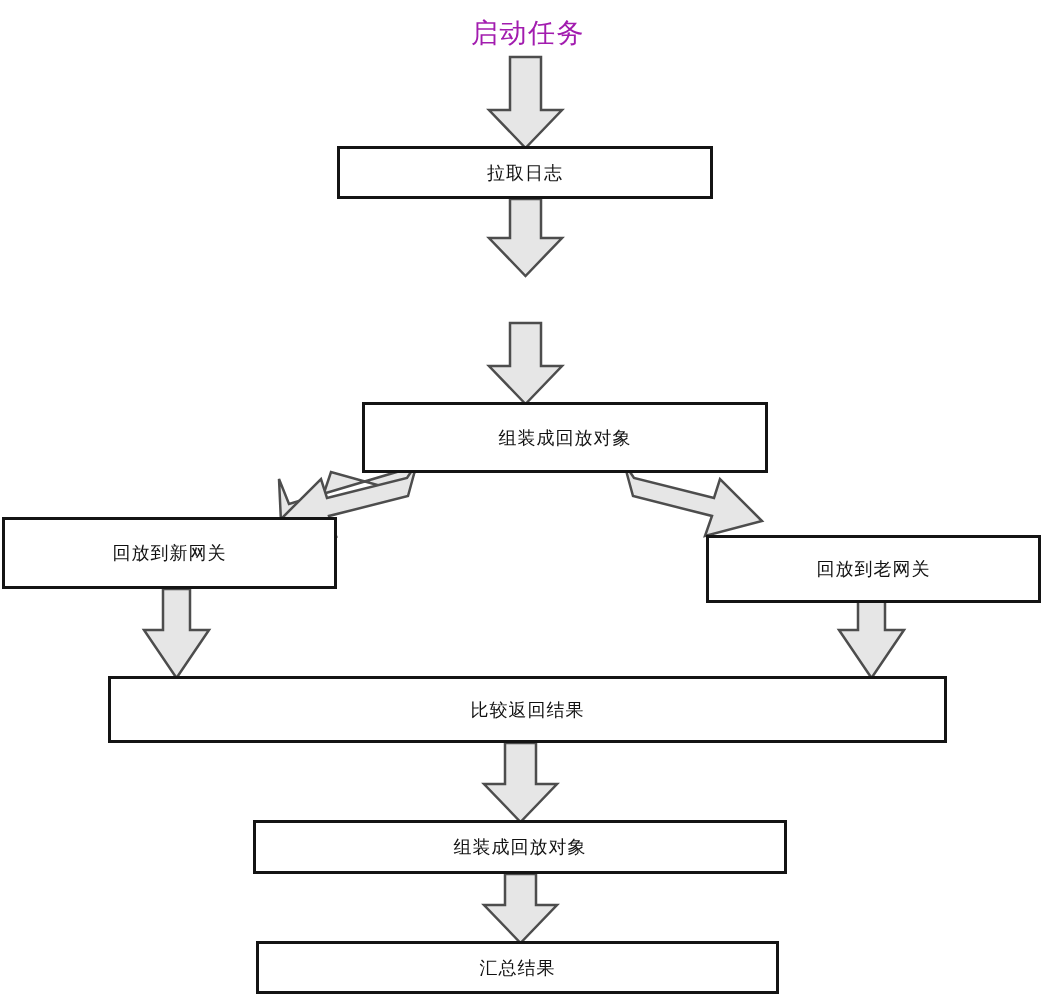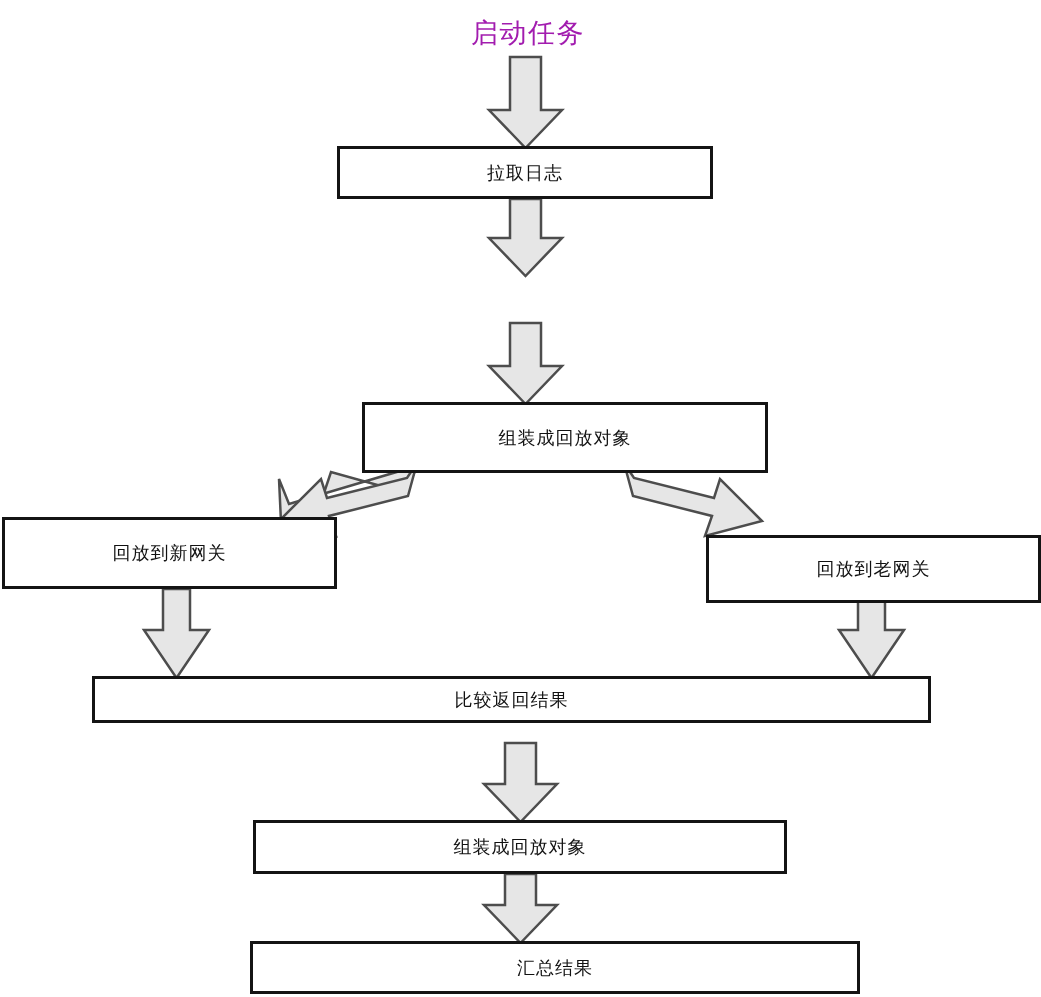--- a/index.html
+++ b/index.html
@@ -93,25 +93,25 @@
   </div>
 
   <div class="node-box" style="left:2px; top:517px; width:335px; height:72px;text-align:right;">
     <span class="node-label">回放到新网关</span>
   </div>
 
   <div class="node-box" style="left:706px; top:535px; width:335px; height:68px;">
     <span class="node-label">回放到老网关</span>
   </div>
 
-  <div class="node-box" style="left:92px; top:676px; width:839px; height:47px;">
+  <div class="node-box" style="left:108px; top:676px; width:839px; height:67px;">
     <span class="node-label">比较返回结果</span>
   </div>
 
   <div class="node-box" style="left:253px; top:820px; width:534px; height:54px;">
     <span class="node-label">组装成回放对象</span>
   </div>
 
-  <div class="node-box" style="left:250px; top:941px; width:610px; height:53px;">
+  <div class="node-box" style="left:256px; top:941px; width:523px; height:53px;">
     <span class="node-label">汇总结果</span>
   </div>
 
 </div>
 
 </body></html>

